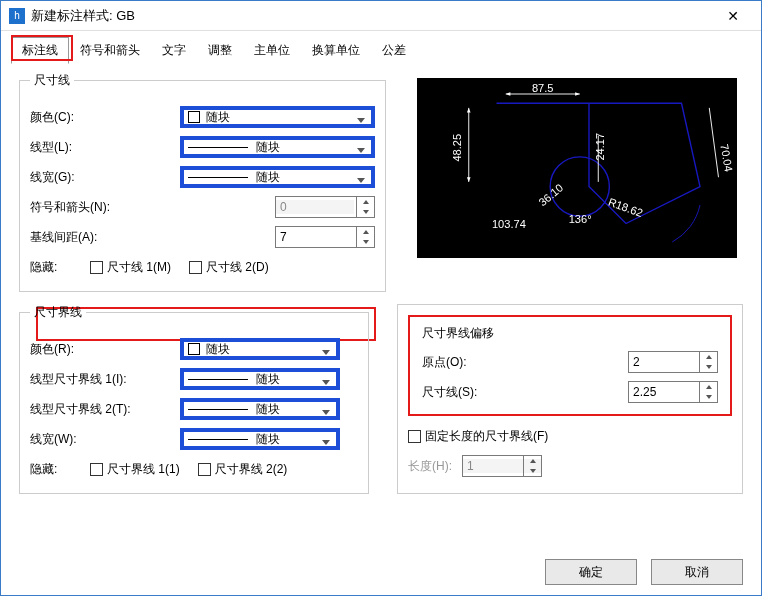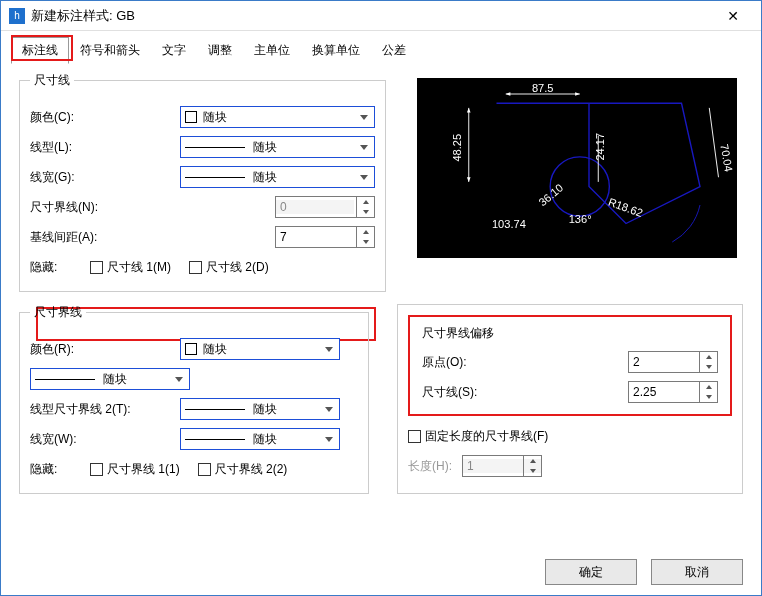--- a/index.html
+++ b/index.html
@@ -10,21 +10,21 @@
 .close-x { width: 40px; text-align: center; font-size: 14px; cursor: pointer; }
 .tabs { display: flex; padding: 6px 10px 0 10px; }
 .tab { padding: 4px 10px; cursor: pointer; border: 1px solid transparent; }
 .tab.active { border: 1px solid #999; border-bottom: 1px solid #fff; background: #fff; }
 .red-box-tab { position: absolute; left: 10px; top: 34px; width: 62px; height: 26px; border: 2px solid #e41a1a; pointer-events: none; }
 .content { padding: 8px 18px; }
 fieldset { border: 1px solid #ccc; padding: 10px 10px 6px 10px; margin-bottom: 12px; position: relative; }
 legend { padding: 0 4px; font-size: 12px; }
 .row { display: flex; align-items: center; margin: 6px 0; min-height: 24px; }
 .lbl { width: 150px; }
-.sel { width: 195px; height: 22px; border: 1px solid #1d4ed8; display: inline-flex; align-items: center; padding: 0 4px; position: relative; background: #fff; }
+.sel { width: 195px; height: 22px; border: 4px solid #1d4ed8; display: inline-flex; align-items: center; padding: 0 4px; position: relative; background: #fff; }
 .sel .swatch { width: 12px; height: 12px; border: 1px solid #000; margin-right: 6px; background: #fff; }
 .sel .line-sample { width: 60px; height: 1px; background: #000; margin-right: 8px; }
 .sel .caret { position: absolute; right: 2px; top: 2px; width: 16px; height: 16px; display: flex; align-items: center; justify-content: center; }
 .sel .caret::after { content: ""; border-left: 4px solid transparent; border-right: 4px solid transparent; border-top: 5px solid #555; }
 .spin { width: 100px; height: 22px; border: 1px solid #7a7a7a; display: inline-flex; align-items: center; position: relative; background: #fff; }
 .spin input { border: none; width: 78px; padding: 0 4px; font-size: 12px; outline: none; }
 .spin.disabled input { color: #888; background: #f4f4f4; }
 .spin .arrows { position: absolute; right: 0; top: 0; width: 18px; height: 20px; display: flex; flex-direction: column; }
 .spin .arrows div { flex: 1; display: flex; align-items: center; justify-content: center; border-left: 1px solid #7a7a7a; }
 .spin .arrows .up::after { content: ""; border-left: 3px solid transparent; border-right: 3px solid transparent; border-bottom: 4px solid #555; }
@@ -93,21 +93,21 @@
         <div class="row">
           <span class="lbl">线宽(G):</span>
           <div class="sel">
             <span class="line-sample"></span>
             <span>随块</span>
             <span class="caret"></span>
           </div>
         </div>
 
         <div class="row">
-          <span class="lbl">尺寸界线(N):</span>
+          <span class="lbl">符号和箭头(N):</span>
           <div style="width:95px"></div>
           <div class="spin disabled">
             <input readonly="" value="0" style="">
             <div class="arrows">
                 <div class="up"></div>
                 <div class="down"></div>
               </div>
           </div>
         </div>
 
@@ -169,20 +169,21 @@
         <div class="row">
           <span class="lbl">颜色(R):</span>
           <div class="sel" style="width:160px">
             <span class="swatch"></span>
             <span>随块</span>
             <span class="caret"></span>
           </div>
         </div>
 
         <div class="row">
+          <span class="lbl">线型尺寸界线 1(I):</span>
           <div class="sel" style="width:160px">
             <span class="line-sample"></span>
             <span>随块</span>
             <span class="caret"></span>
           </div>
         </div>
 
         <div class="row">
           <span class="lbl">线型尺寸界线 2(T):</span>
           <div class="sel" style="width:160px">

